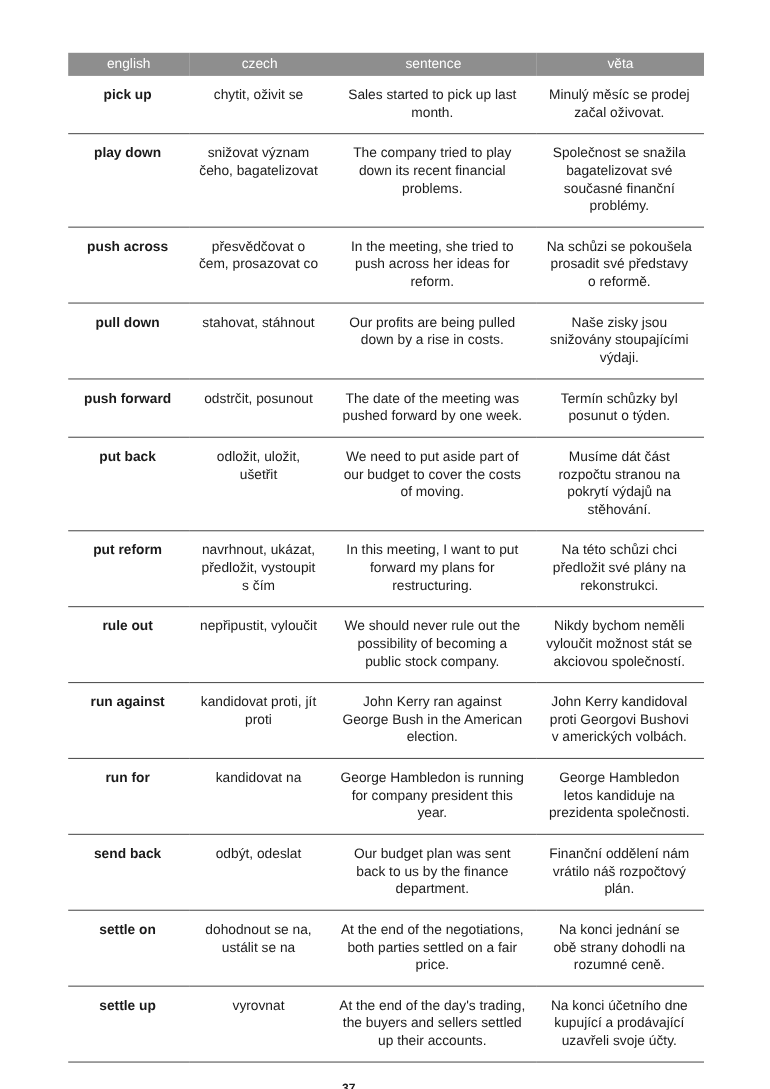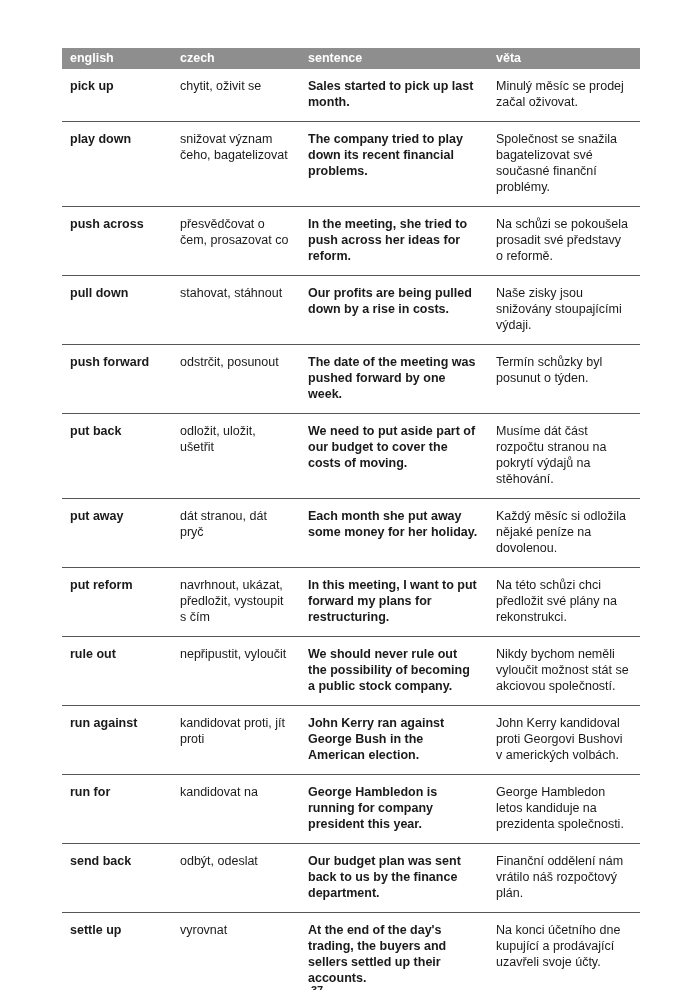--- a/index.html
+++ b/index.html
@@ -20,38 +20,39 @@
     position:absolute;left:62px;top:48px;width:578px;
   }
   table{
     width:100%;
     border-collapse:collapse;
     table-layout:fixed;
   }
   thead th{
     background:var(--header-bg);
     color:var(--header-fg);
-    font-weight:bold;
+    font-weight:normal;
     font-size:12.5px;
-    text-align:left;
+    text-align:center;
     padding:3px 8px 4px 8px;
   }
   col.c-english{width:110px;}
   col.c-czech{width:128px;}
   col.c-sentence{width:188px;}
   col.c-veta{width:152px;}
   tbody td{
     vertical-align:top;
     font-size:12.5px;
     line-height:1.28;
     padding:9px 10px 11px 8px;
     border-bottom:1px solid var(--rule-color);
+    text-align:center;
   }
   td.col-english{font-weight:bold;}
-  td.col-sentence{font-weight:bold;}
+  td.col-sentence{font-weight:normal;}
   .page-number{
     position:absolute;left:0;top:952px;width:634px;
     text-align:center;
     font-weight:bold;
     font-size:11px;
     margin-top:32px;
   }
 </style>
 </head>
 <body>
@@ -103,26 +104,20 @@
           <td class="col-sentence">The date of the meeting was pushed forward by one week.</td>
           <td class="col-veta">Termín schůzky byl posunut o týden.</td>
         </tr>
         <tr>
           <td class="col-english">put back</td>
           <td class="col-czech">odložit, uložit, ušetřit</td>
           <td class="col-sentence">We need to put aside part of our budget to cover the costs of moving.</td>
           <td class="col-veta">Musíme dát část rozpočtu stranou na pokrytí výdajů na stěhování.</td>
         </tr>
         <tr>
-          <td class="col-english">put away</td>
-          <td class="col-czech">dát stranou, dát pryč</td>
-          <td class="col-sentence">Each month she put away some money for her holiday.</td>
-          <td class="col-veta">Každý měsíc si odložila nějaké peníze na dovolenou.</td>
-        </tr>
-        <tr>
           <td class="col-english">put reform</td>
           <td class="col-czech">navrhnout, ukázat, předložit, vystoupit s čím</td>
           <td class="col-sentence">In this meeting, I want to put forward my plans for restructuring.</td>
           <td class="col-veta">Na této schůzi chci předložit své plány na rekonstrukci.</td>
         </tr>
         <tr>
           <td class="col-english">rule out</td>
           <td class="col-czech">nepřipustit, vyloučit</td>
           <td class="col-sentence">We should never rule out the possibility of becoming a public stock company.</td>
           <td class="col-veta">Nikdy bychom neměli vyloučit možnost stát se akciovou společností.</td>
@@ -139,20 +134,26 @@
           <td class="col-sentence">George Hambledon is running for company president this year.</td>
           <td class="col-veta">George Hambledon letos kandiduje na prezidenta společnosti.</td>
         </tr>
         <tr>
           <td class="col-english">send back</td>
           <td class="col-czech">odbýt, odeslat</td>
           <td class="col-sentence">Our budget plan was sent back to us by the finance department.</td>
           <td class="col-veta">Finanční oddělení nám vrátilo náš rozpočtový plán.</td>
         </tr>
         <tr>
+          <td class="col-english">settle on</td>
+          <td class="col-czech">dohodnout se na, ustálit se na</td>
+          <td class="col-sentence">At the end of the negotiations, both parties settled on a fair price.</td>
+          <td class="col-veta">Na konci jednání se obě strany dohodli na rozumné ceně.</td>
+        </tr>
+        <tr>
           <td class="col-english">settle up</td>
           <td class="col-czech">vyrovnat</td>
           <td class="col-sentence">At the end of the day's trading, the buyers and sellers settled up their accounts.</td>
           <td class="col-veta">Na konci účetního dne kupující a prodávající uzavřeli svoje účty.</td>
         </tr>
       </tbody>
   </table>
 </div>
 
 <div class="page-number">37</div>

